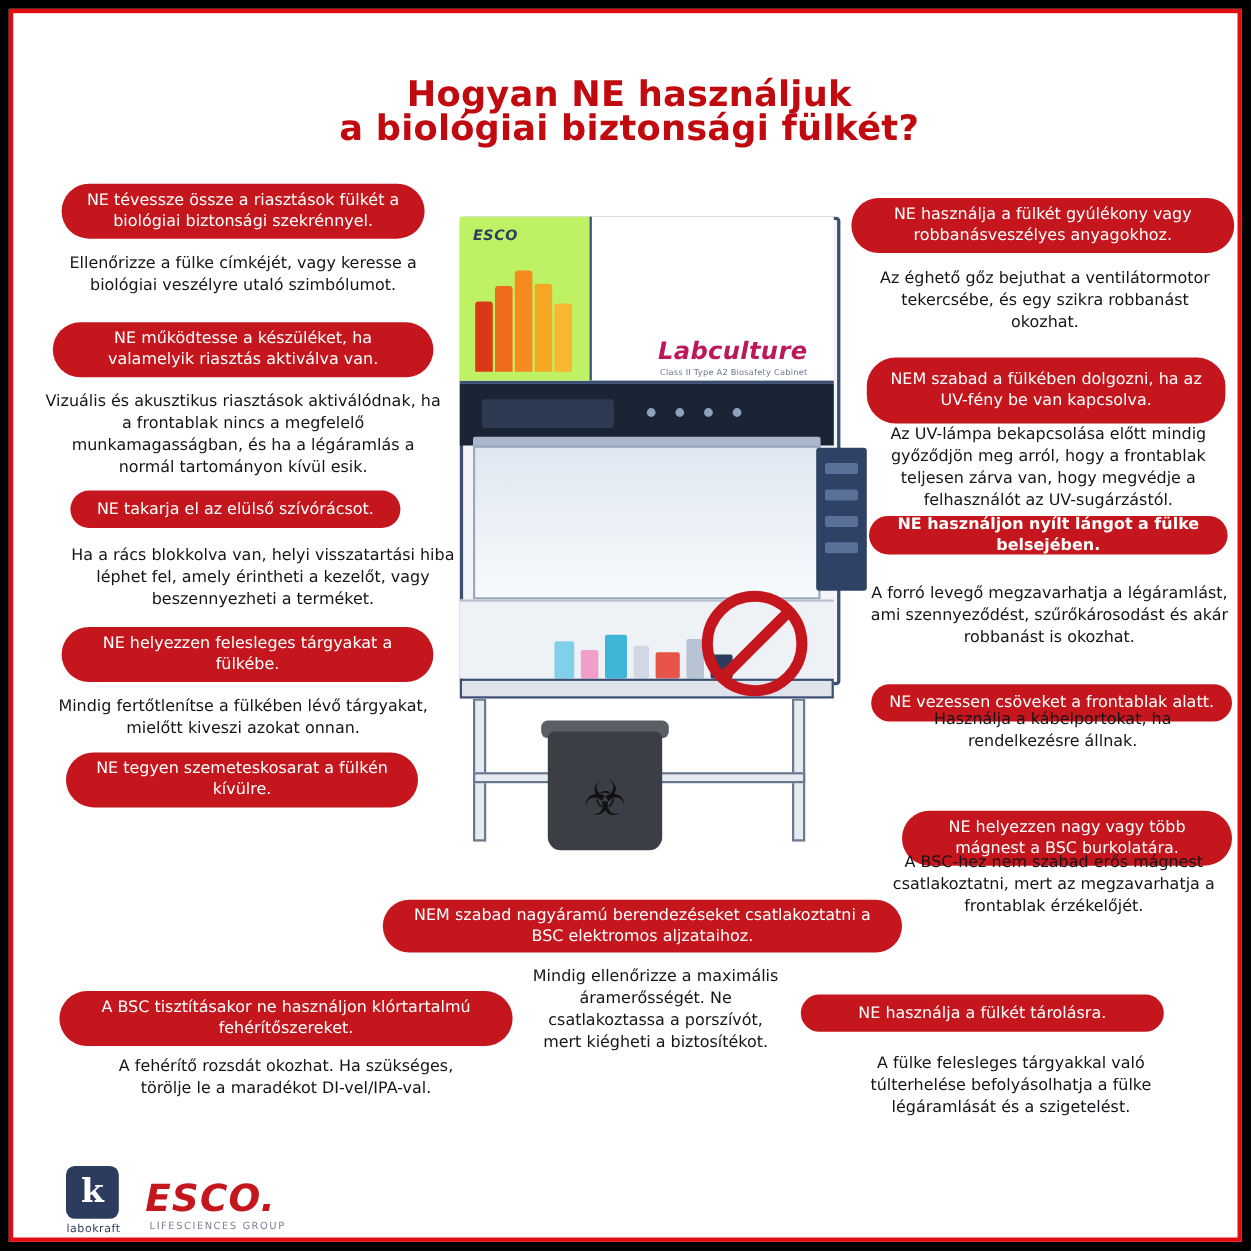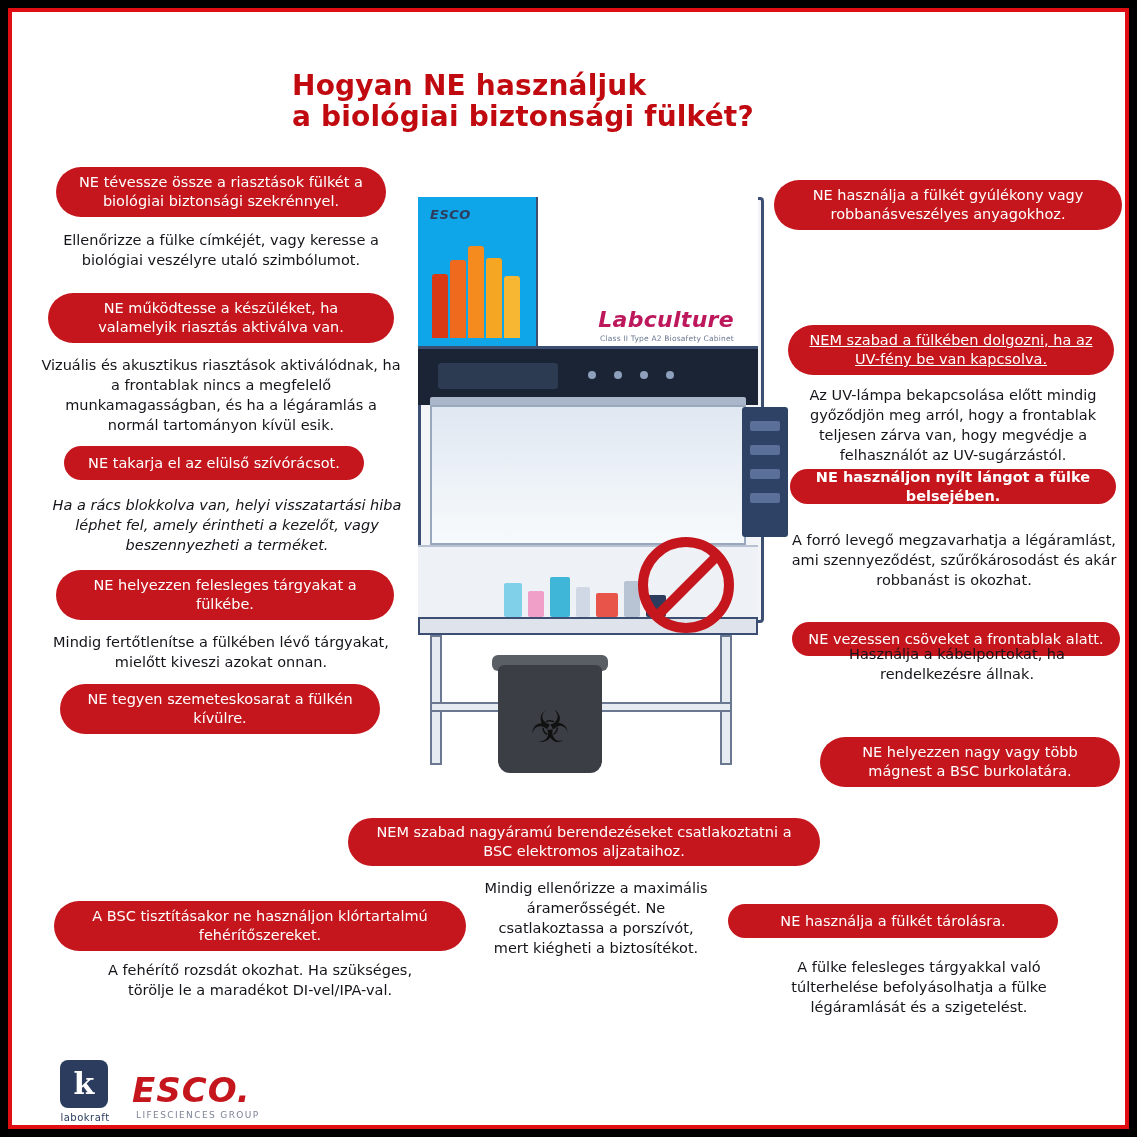--- a/index.html
+++ b/index.html
@@ -36,24 +36,24 @@
     width: 1113px;
     height: 1113px;
   }
 
   
   .title {
     position: absolute;
     left: 280px;
     top: 58px;
     width: 560px;
-    text-align: left;
+    text-align: center;
     color: #c00a10;
     font-weight: bold;
-    font-size: 28px;
+    font-size: 32px;
     line-height: 31px;
     letter-spacing: 0.2px;
   }
 
   
   .pill {
     position: absolute;
     background: #c4161c;
     color: #ffffff;
     border-radius: 26px;
@@ -98,21 +98,21 @@
     left: 18px; top: 0;
     width: 340px; height: 152px;
     background: #ffffff;
     border-bottom: 3px solid #3c4f72;
     box-sizing: border-box;
   }
   .cab-top-left {
     position: absolute;
     left: 0; top: 0;
     width: 120px; height: 149px;
-    background: #0ea5e9;
+    background: #bef264;
     border-right: 2px solid #3c4f72;
     box-sizing: border-box;
     overflow: hidden;
   }
   .esco-logo-small {
     position: absolute;
     left: 12px; top: 10px;
     color: #2e3d5c;
     font-weight: bold;
     font-size: 13px;
@@ -330,39 +330,41 @@
         <div>a biológiai biztonsági fülkét?</div>
       </div>
 
       <div class="pill" style="left:44px; top:155px; width:330px; height:50px;">NE tévessze össze a riasztások fülkét a biológiai biztonsági szekrénnyel.</div>
       <div class="body-text" style="left:34px; top:218px; width:350px;">Ellenőrizze a fülke címkéjét, vagy keresse a biológiai veszélyre utaló szimbólumot.</div>
 
       <div class="pill" style="left:36px; top:281px; width:346px; height:50px;">NE működtesse a készüléket, ha valamelyik riasztás aktiválva van.</div>
       <div class="body-text" style="left:28px; top:343px; width:362px;">Vizuális és akusztikus riasztások aktiválódnak, ha a frontablak nincs a megfelelő munkamagasságban, és ha a légáramlás a normál tartományon kívül esik.</div>
 
       <div class="pill" style="left:52px; top:434px; width:300px; height:34px;">NE takarja el az  elülső szívórácsot.</div>
-      <div class="body-text" style="left:38px; top:483px; width:354px;font-style:italic;">Ha a rács blokkolva van, helyi visszatartási hiba léphet fel, amely érintheti a kezelőt, vagy beszennyezheti a terméket.</div>
+      <div class="body-text" style="left:50px; top:483px; width:354px;">Ha a rács blokkolva van, helyi visszatartási hiba léphet fel, amely érintheti a kezelőt, vagy beszennyezheti a terméket.</div>
 
       <div class="pill" style="left:44px; top:558px; width:338px; height:50px;">NE helyezzen felesleges tárgyakat a fülkébe.</div>
       <div class="body-text" style="left:40px; top:620px; width:338px;text-align:center;">Mindig fertőtlenítse a fülkében lévő tárgyakat, mielőtt kiveszi azokat onnan.</div>
 
       <div class="pill" style="left:48px; top:672px; width:320px; height:50px;">NE tegyen szemeteskosarat a fülkén kívülre.</div>
 
       <div class="pill" style="left:762px; top:168px; width:348px; height:50px;">NE használja a fülkét gyúlékony vagy robbanásveszélyes anyagokhoz.</div>
-
-      <div class="pill" style="left:776px; top:313px; width:326px; height:50px;text-decoration:underline;">NEM szabad a fülkében dolgozni, ha az UV-fény be van kapcsolva.</div>
+      <div class="body-text" style="left:780px; top:231px; width:316px;">Az éghető gőz bejuthat a ventilátormotor tekercsébe, és egy szikra robbanást okozhat.</div>
+
+      <div class="pill" style="left:776px; top:313px; width:326px; height:60px;">NEM szabad a fülkében dolgozni, ha az UV-fény be van kapcsolva.</div>
       <div class="body-text" style="left:776px; top:373px; width:330px;">Az UV-lámpa bekapcsolása előtt mindig győződjön meg arról, hogy a frontablak teljesen zárva van, hogy megvédje a felhasználót az UV-sugárzástól.</div>
 
       <div class="pill" style="left:778px; top:457px; width:326px; height:35px;font-weight:bold;">NE használjon nyílt lángot a fülke belsejében.</div>
       <div class="body-text" style="left:776px; top:518px; width:332px;">A forró levegő megzavarhatja a légáramlást, ami szennyeződést, szűrőkárosodást és akár robbanást is okozhat.</div>
 
       <div class="pill" style="left:780px; top:610px; width:328px; height:34px;">NE vezessen csöveket a frontablak alatt.</div>
       <div class="body-text" style="left:790px; top:628px; width:310px; top:632px;">Használja a kábelportokat, ha rendelkezésre állnak.</div>
 
       <div class="pill" style="left:808px; top:701px; width:300px; height:50px;margin-top:24px;">NE helyezzen nagy vagy több mágnest a BSC burkolatára.</div>
+      <div class="body-text" style="left:788px; top:762px; width:316px;">A BSC-hez nem szabad erős mágnest csatlakoztatni, mert az megzavarhatja a frontablak érzékelőjét.</div>
 
       <div class="pill" style="left:336px; top:806px; width:472px; height:48px;">NEM szabad nagyáramú berendezéseket csatlakoztatni a BSC elektromos aljzataihoz.</div>
       <div class="body-text" style="left:468px; top:866px; width:232px;">Mindig ellenőrizze a maximális áramerősségét. Ne csatlakoztassa a porszívót, mert kiégheti a biztosítékot.</div>
 
       <div class="pill" style="left:42px; top:889px; width:412px; height:50px;">A BSC tisztításakor ne használjon klórtartalmú fehérítőszereket.</div>
       <div class="body-text" style="left:92px; top:948px; width:312px;">A fehérítő rozsdát okozhat. Ha szükséges, törölje le a maradékot DI-vel/IPA-val.</div>
 
       <div class="pill" style="left:716px; top:892px; width:330px; height:34px;">NE használja a fülkét tárolásra.</div>
       <div class="body-text" style="left:766px; top:945px; width:282px;">A fülke felesleges tárgyakkal való túlterhelése befolyásolhatja a fülke légáramlását és a szigetelést.</div>
 

